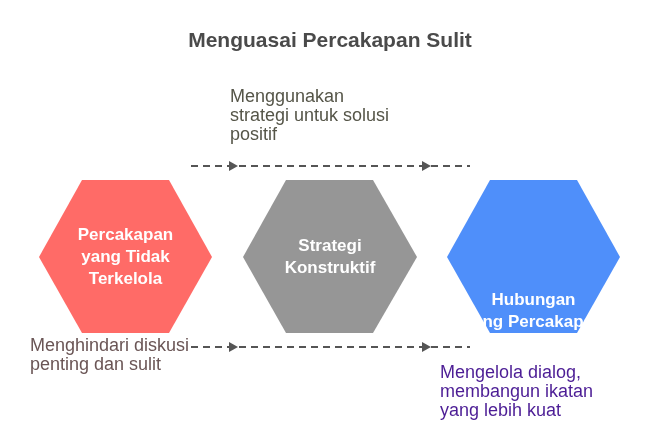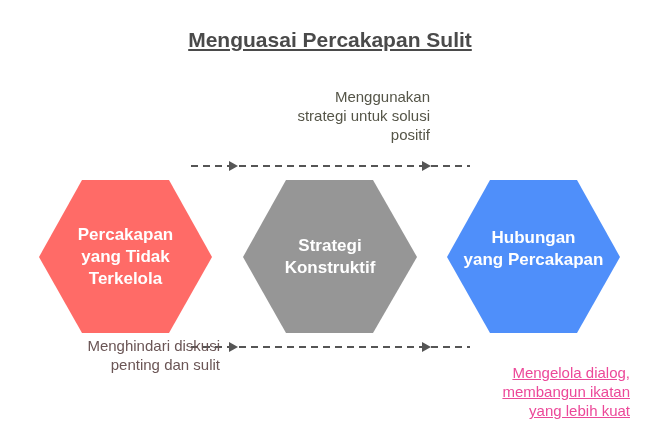--- a/index.html
+++ b/index.html
@@ -1,22 +1,22 @@
 <!DOCTYPE html>
 <html><head>
 <meta charset="utf-8">
 <style>
   html, body { margin:0; padding:0; background:#ffffff; }
   body { width:660px; height:433px; position:relative; overflow:hidden; font-family:"Liberation Sans", sans-serif; }
-  .title { position:absolute; top:28px; left:0; width:660px; text-align:center; font-size:21px; font-weight:bold; color:#4a4a4a;text-decoration:underline; }
+  .title { position:absolute; top:28px; left:0; width:660px; text-align:center; font-size:21px; font-weight:bold; color:#4a4a4a; }
   svg.diagram { position:absolute; left:0; top:0; }
   .hex-label { position:absolute; text-align:center; color:#ffffff; font-weight:bold; font-size:17px; line-height:22px; display:flex; align-items:center; justify-content:center; }
-  .note { position:absolute; text-align:right; font-size:15px; line-height:19px; color:#555548; }
+  .note { position:absolute; text-align:left; font-size:18px; line-height:19px; color:#555548; }
   .note.left { color:#6a5555; }
-  .note.right { color:#ec4899;text-decoration:underline; }
+  .note.right { color:#4c1d95; }
 </style>
 </head>
 <body>
 
 <div class="title">Menguasai Percakapan Sulit</div>
 
 <svg class="diagram" width="660" height="433">
 
   <g>
     <line x1="191" y1="166" x2="470" y2="166" stroke="#555555" stroke-width="2" stroke-dasharray="7,5"></line>
@@ -49,21 +49,21 @@
   </div>
 </div>
 
 <div class="hex-label" style="left:243px; top:180px; width:174px; height:153px;">
   <div>
     <div>Strategi</div>
     <div>Konstruktif</div>
   </div>
 </div>
 
-<div class="hex-label" style="left:447px; top:172px; width:173px; height:153px;">
+<div class="hex-label" style="left:447px; top:180px; width:173px; height:153px;align-items:flex-end;">
   <div>
     <div>Hubungan</div>
     <div>yang Percakapan</div>
   </div>
 </div>
 
 <div class="note left" style="left:30px; top:336px; width:190px;">
   <div>Menghindari diskusi</div>
   <div>penting dan sulit</div>
 </div>

